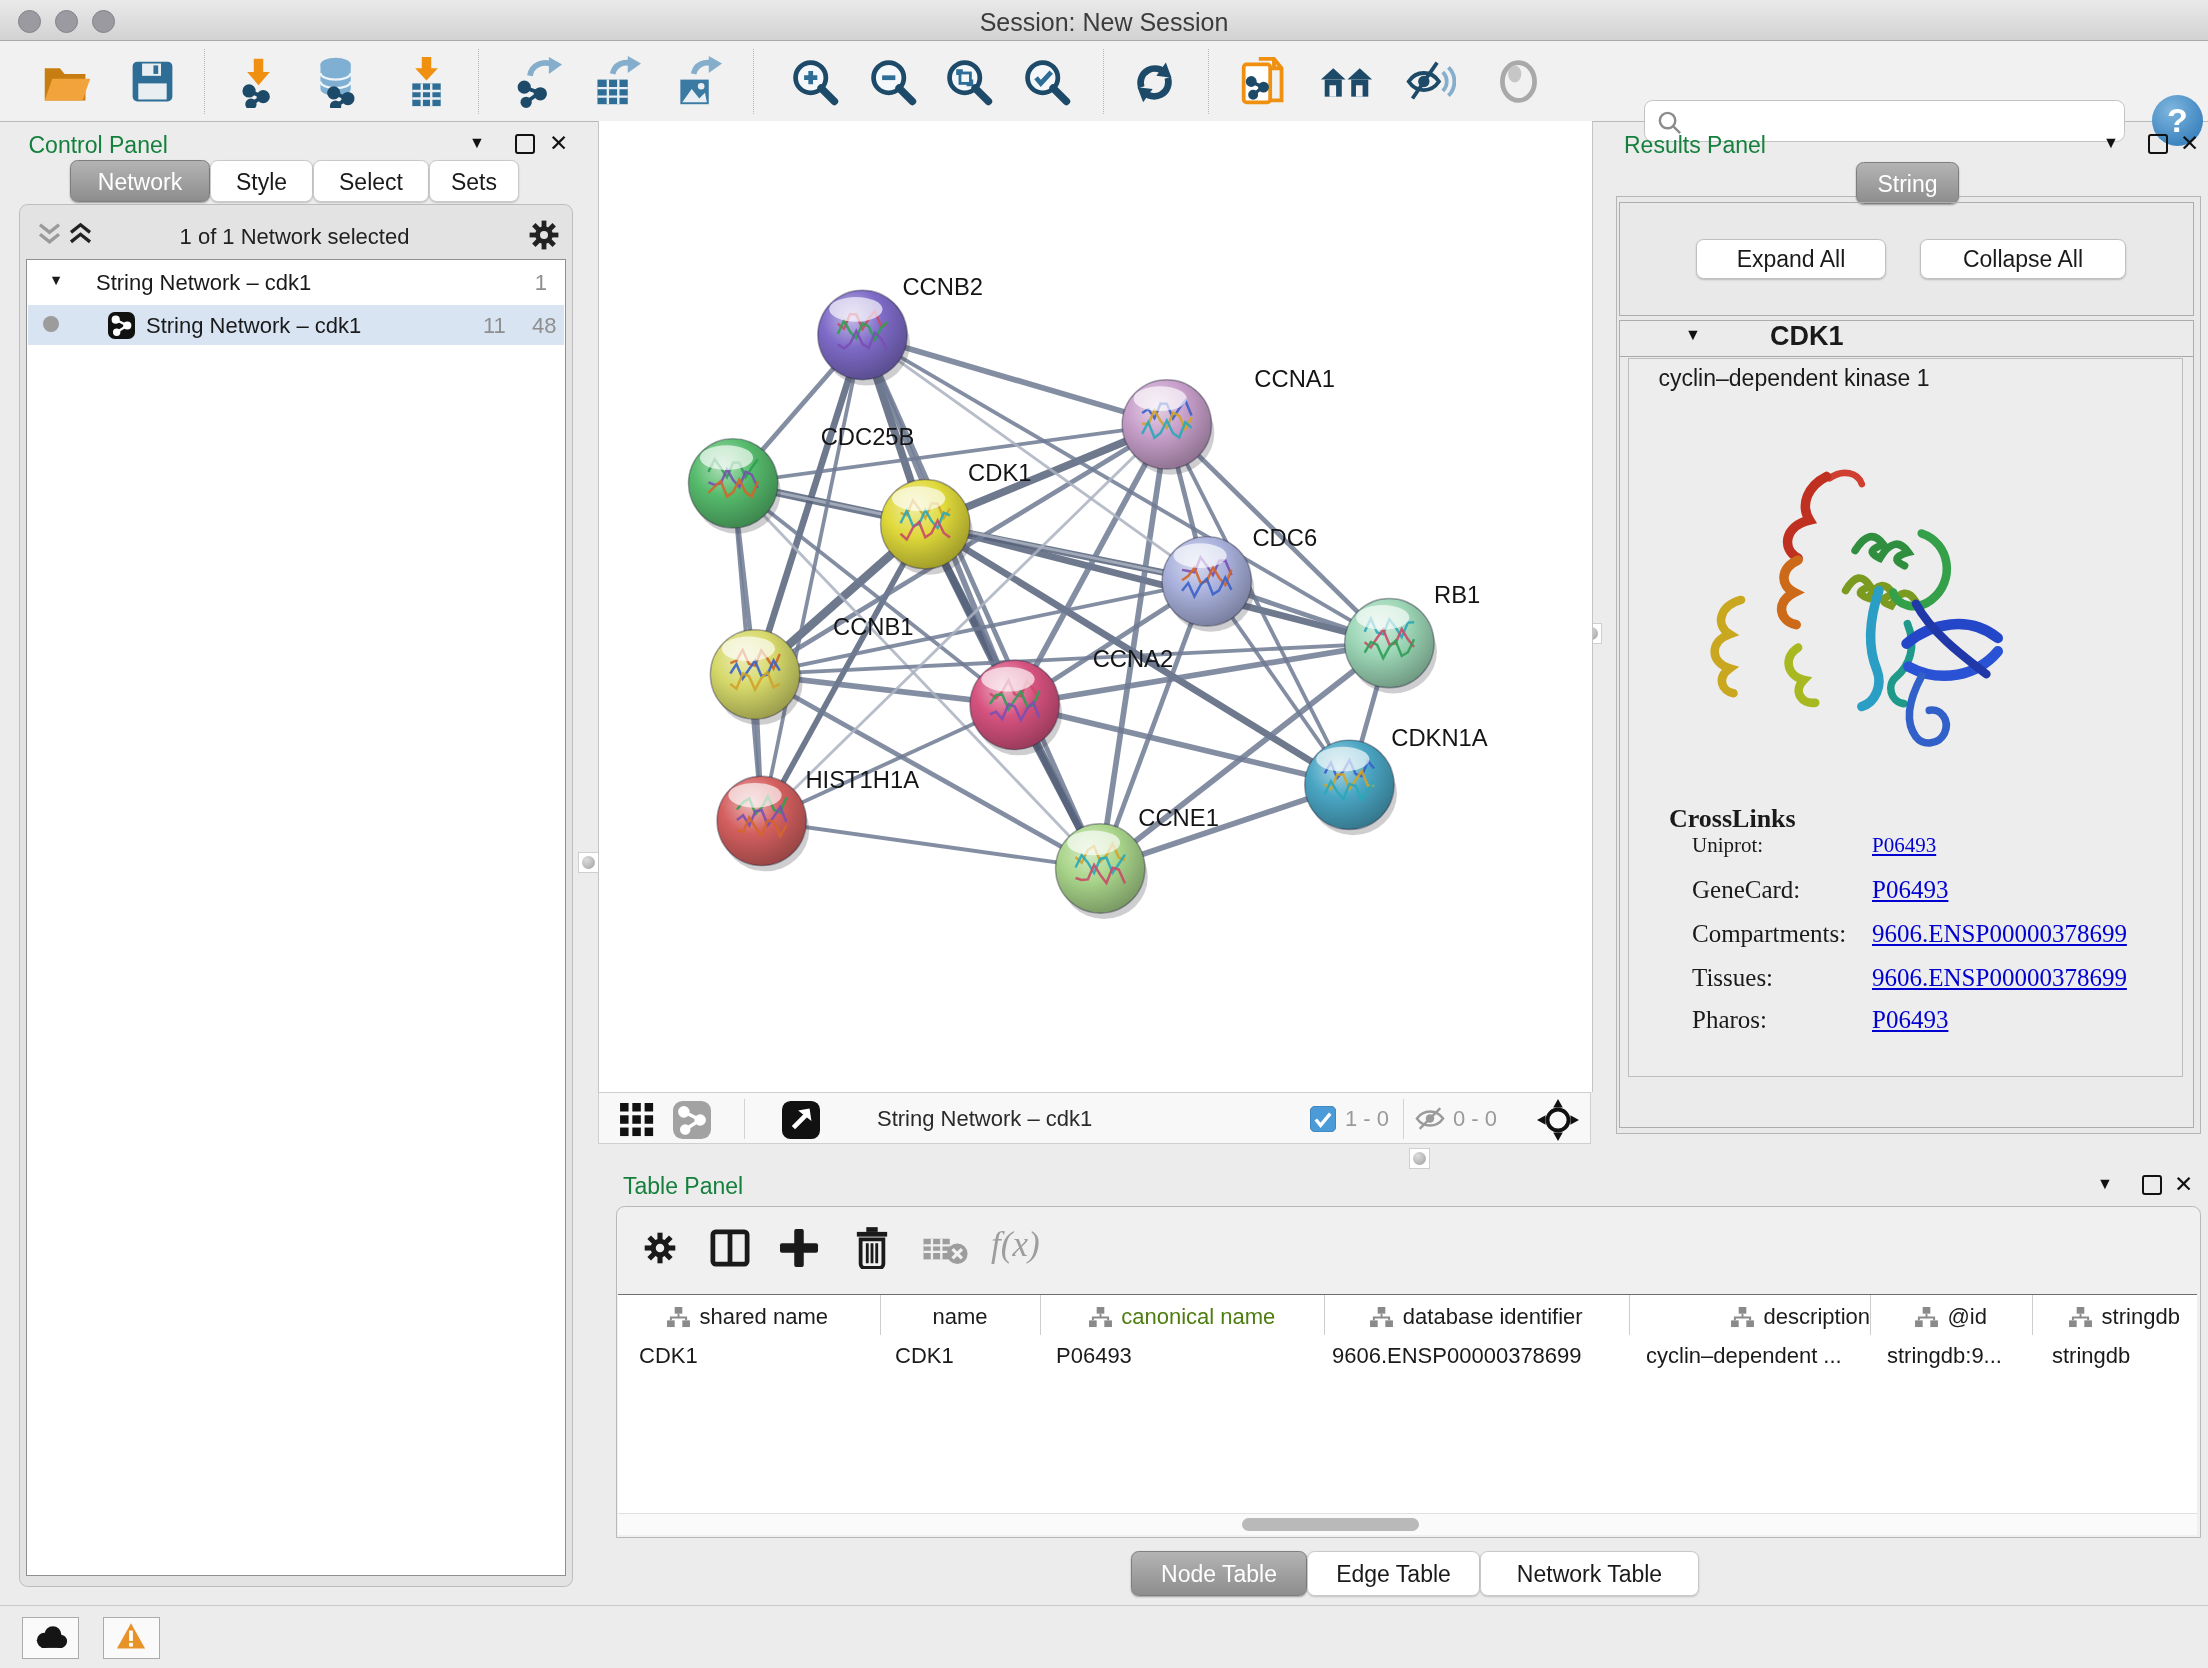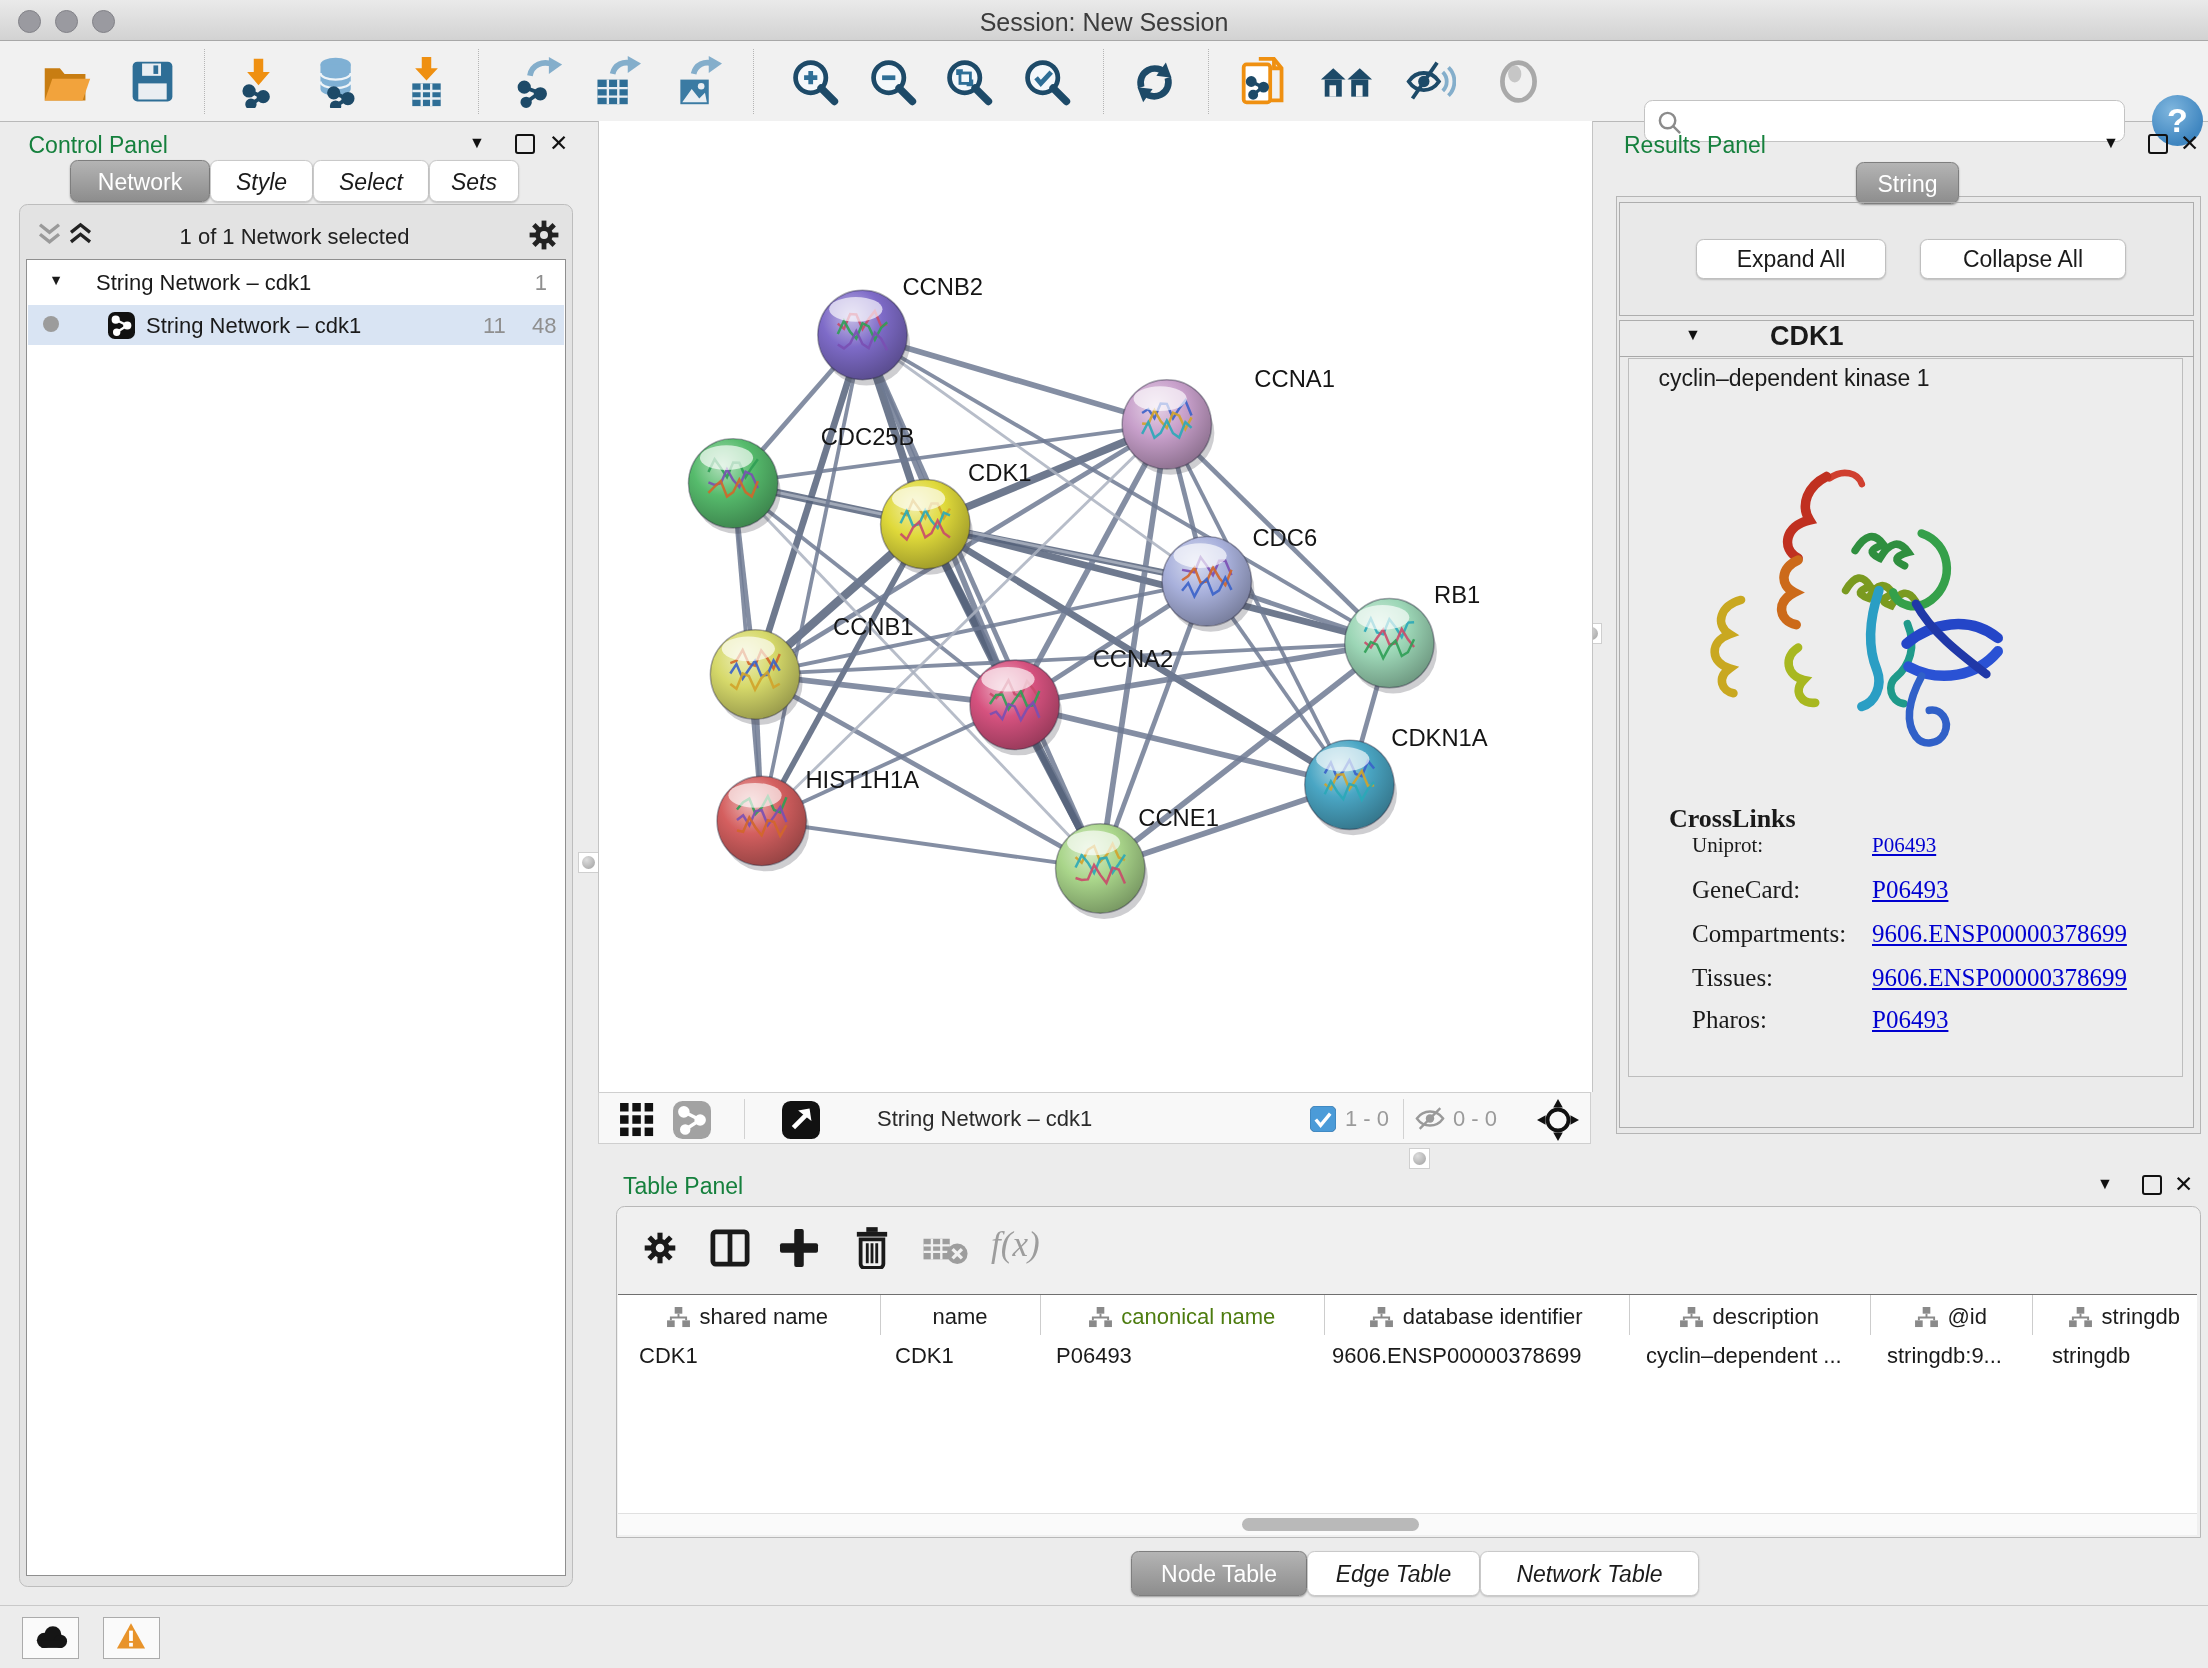--- a/index.html
+++ b/index.html
@@ -21,21 +21,21 @@
     font-size:34px;text-align:center;line-height:51px;}
   
   .phead{font-size:23px;color:#15803d;}
   .tri{font-size:16px;color:#111;}
   .floatbox{width:16px;height:16px;border:2.4px solid #111;border-radius:2.9px;}
   .closex{font-size:23px;font-weight:bold;color:#111;line-height:19px;}
   
   .tab{height:42px;border-radius:7.6px;text-align:center;font-size:23px;line-height:42px;box-sizing:border-box;}
   .tab.sel{background:linear-gradient(#b4b4b4,#8d8d8d);color:#fff;border:1px solid #7e7e7e;
     box-shadow:0 1px 1.9px rgba(0,0,0,.35);}
-  .tab.uns{background:#fff;color:#1a1a1a;border:1px solid #c9c9c9;box-shadow:0 1px 1.9px rgba(0,0,0,.18);font-style:italic;}
+  .tab.uns{background:#fff;color:#1a1a1a;border:1px solid #c9c9c9;box-shadow:0 1px 1.9px rgba(0,0,0,.18);}
   
   #cp-card{left:19px;top:204px;width:552px;height:1381px;background:#e3e3e3;border:1px solid #bdbdbd;border-radius:8.6px;}
   #cp-list{left:26px;top:259px;width:538px;height:1315px;background:#fff;border:1px solid #8f8f8f;}
   .treerow{left:1px;width:536px;height:40px;}
   .count{color:#8f8f8f;}
   
   .btn{background:#fff;border:1px solid #bfbfbf;border-radius:7.6px;text-align:center;font-size:23px;
     box-shadow:0 1px 1.9px rgba(0,0,0,.2);}
   
   .sdot{width:19px;height:19px;background:#fff;border:1px solid #cfcfcf;}
@@ -684,21 +684,21 @@
       <path d="M12 7 v4 M4 14 v-3 h16 v3" stroke="#8a8a8a" stroke-width="2" fill="none"></path>
       </svg><span>canonical name</span></div>
     <div style="position: absolute; left: 1040px; top: 1295px; height: 40px; width: 0px; border-left: 1px solid rgb(205, 205, 205);"></div>
     <div style="position: absolute; left: 1324px; top: 1304px; width: 305px; text-align: center; font-size: 22px; color: rgb(28, 28, 28); white-space: nowrap; overflow: hidden;"><svg width="23" height="21" viewBox="0 0 24 22" style="vertical-align:-3.8px;margin-right:9.5px">
       <rect x="8" y="0" width="8" height="7" fill="#8a8a8a"></rect>
         <rect x="0" y="14" width="8" height="7" fill="#8a8a8a"></rect>
         <rect x="16" y="14" width="8" height="7" fill="#8a8a8a"></rect>
       <path d="M12 7 v4 M4 14 v-3 h16 v3" stroke="#8a8a8a" stroke-width="2" fill="none"></path>
       </svg><span>database identifier</span></div>
     <div style="position: absolute; left: 1324px; top: 1295px; height: 40px; width: 0px; border-left: 1px solid rgb(205, 205, 205);"></div>
-    <div style="position: absolute; left: 1629px; top: 1304px; width: 241px; text-align: center; font-size: 22px; color: rgb(28, 28, 28); white-space: nowrap; overflow: hidden;"><svg width="23" height="21" viewBox="0 0 24 22" style="vertical-align:-3.8px;margin-right:9.5px">
+    <div style="position: absolute; left: 1629px; top: 1304px; width: 241px; text-align: right; font-size: 22px; color: rgb(28, 28, 28); white-space: nowrap; overflow: hidden;"><svg width="23" height="21" viewBox="0 0 24 22" style="vertical-align:-3.8px;margin-right:9.5px">
       <rect x="8" y="0" width="8" height="7" fill="#8a8a8a"></rect>
         <rect x="0" y="14" width="8" height="7" fill="#8a8a8a"></rect>
         <rect x="16" y="14" width="8" height="7" fill="#8a8a8a"></rect>
       <path d="M12 7 v4 M4 14 v-3 h16 v3" stroke="#8a8a8a" stroke-width="2" fill="none"></path>
       </svg><span>description</span></div>
     <div style="position: absolute; left: 1629px; top: 1295px; height: 40px; width: 0px; border-left: 1px solid rgb(205, 205, 205);"></div>
     <div style="position: absolute; left: 1870px; top: 1304px; width: 162px; text-align: center; font-size: 22px; color: rgb(28, 28, 28); white-space: nowrap; overflow: hidden;"><svg width="23" height="21" viewBox="0 0 24 22" style="vertical-align:-3.8px;margin-right:9.5px">
       <rect x="8" y="0" width="8" height="7" fill="#8a8a8a"></rect>
         <rect x="0" y="14" width="8" height="7" fill="#8a8a8a"></rect>
         <rect x="16" y="14" width="8" height="7" fill="#8a8a8a"></rect>

